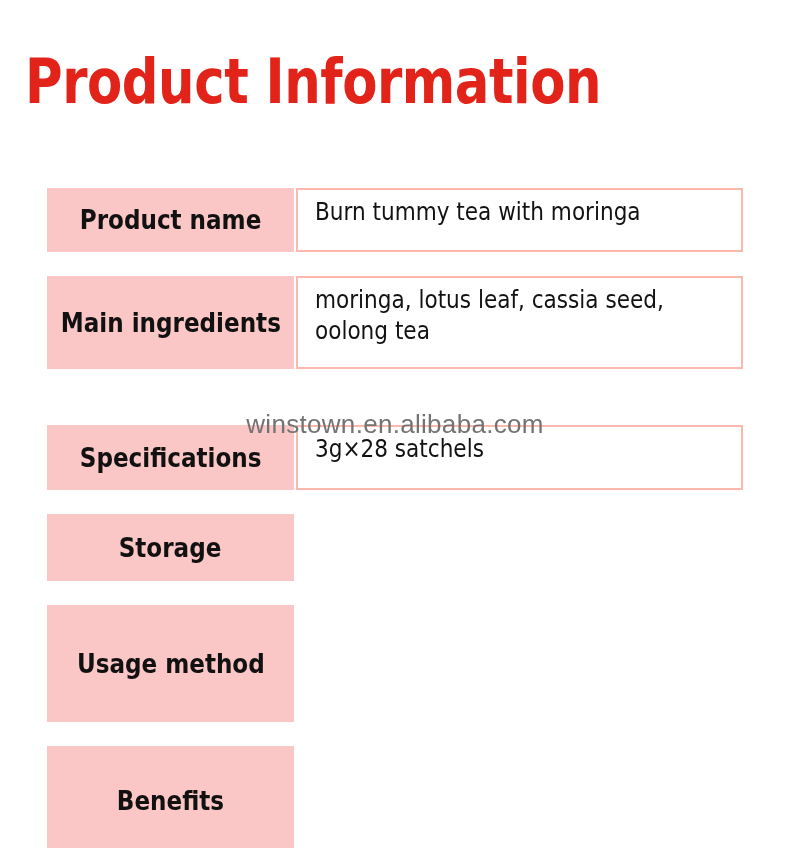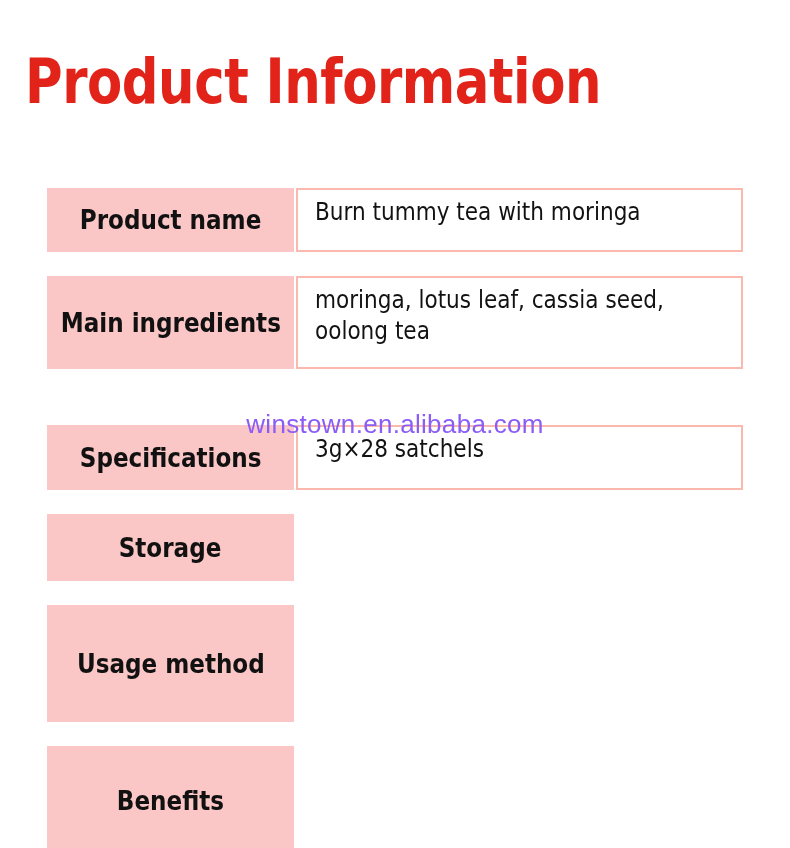--- a/index.html
+++ b/index.html
@@ -112,21 +112,21 @@
   
   .watermark {
     position: absolute;
     left: 0;
     top: 409px;
     width: 790px;
     text-align: center;
     pointer-events: none;
   }
   .watermark span {
-    color: #8b5cf6;
+    color: #737373;
     font-family: "Liberation Sans", "DejaVu Sans", sans-serif;
     font-size: 26px;
     line-height: 30px;
     letter-spacing: 0.3px;
     white-space: nowrap;
   }
 </style>
 </head>
 <body>
 

